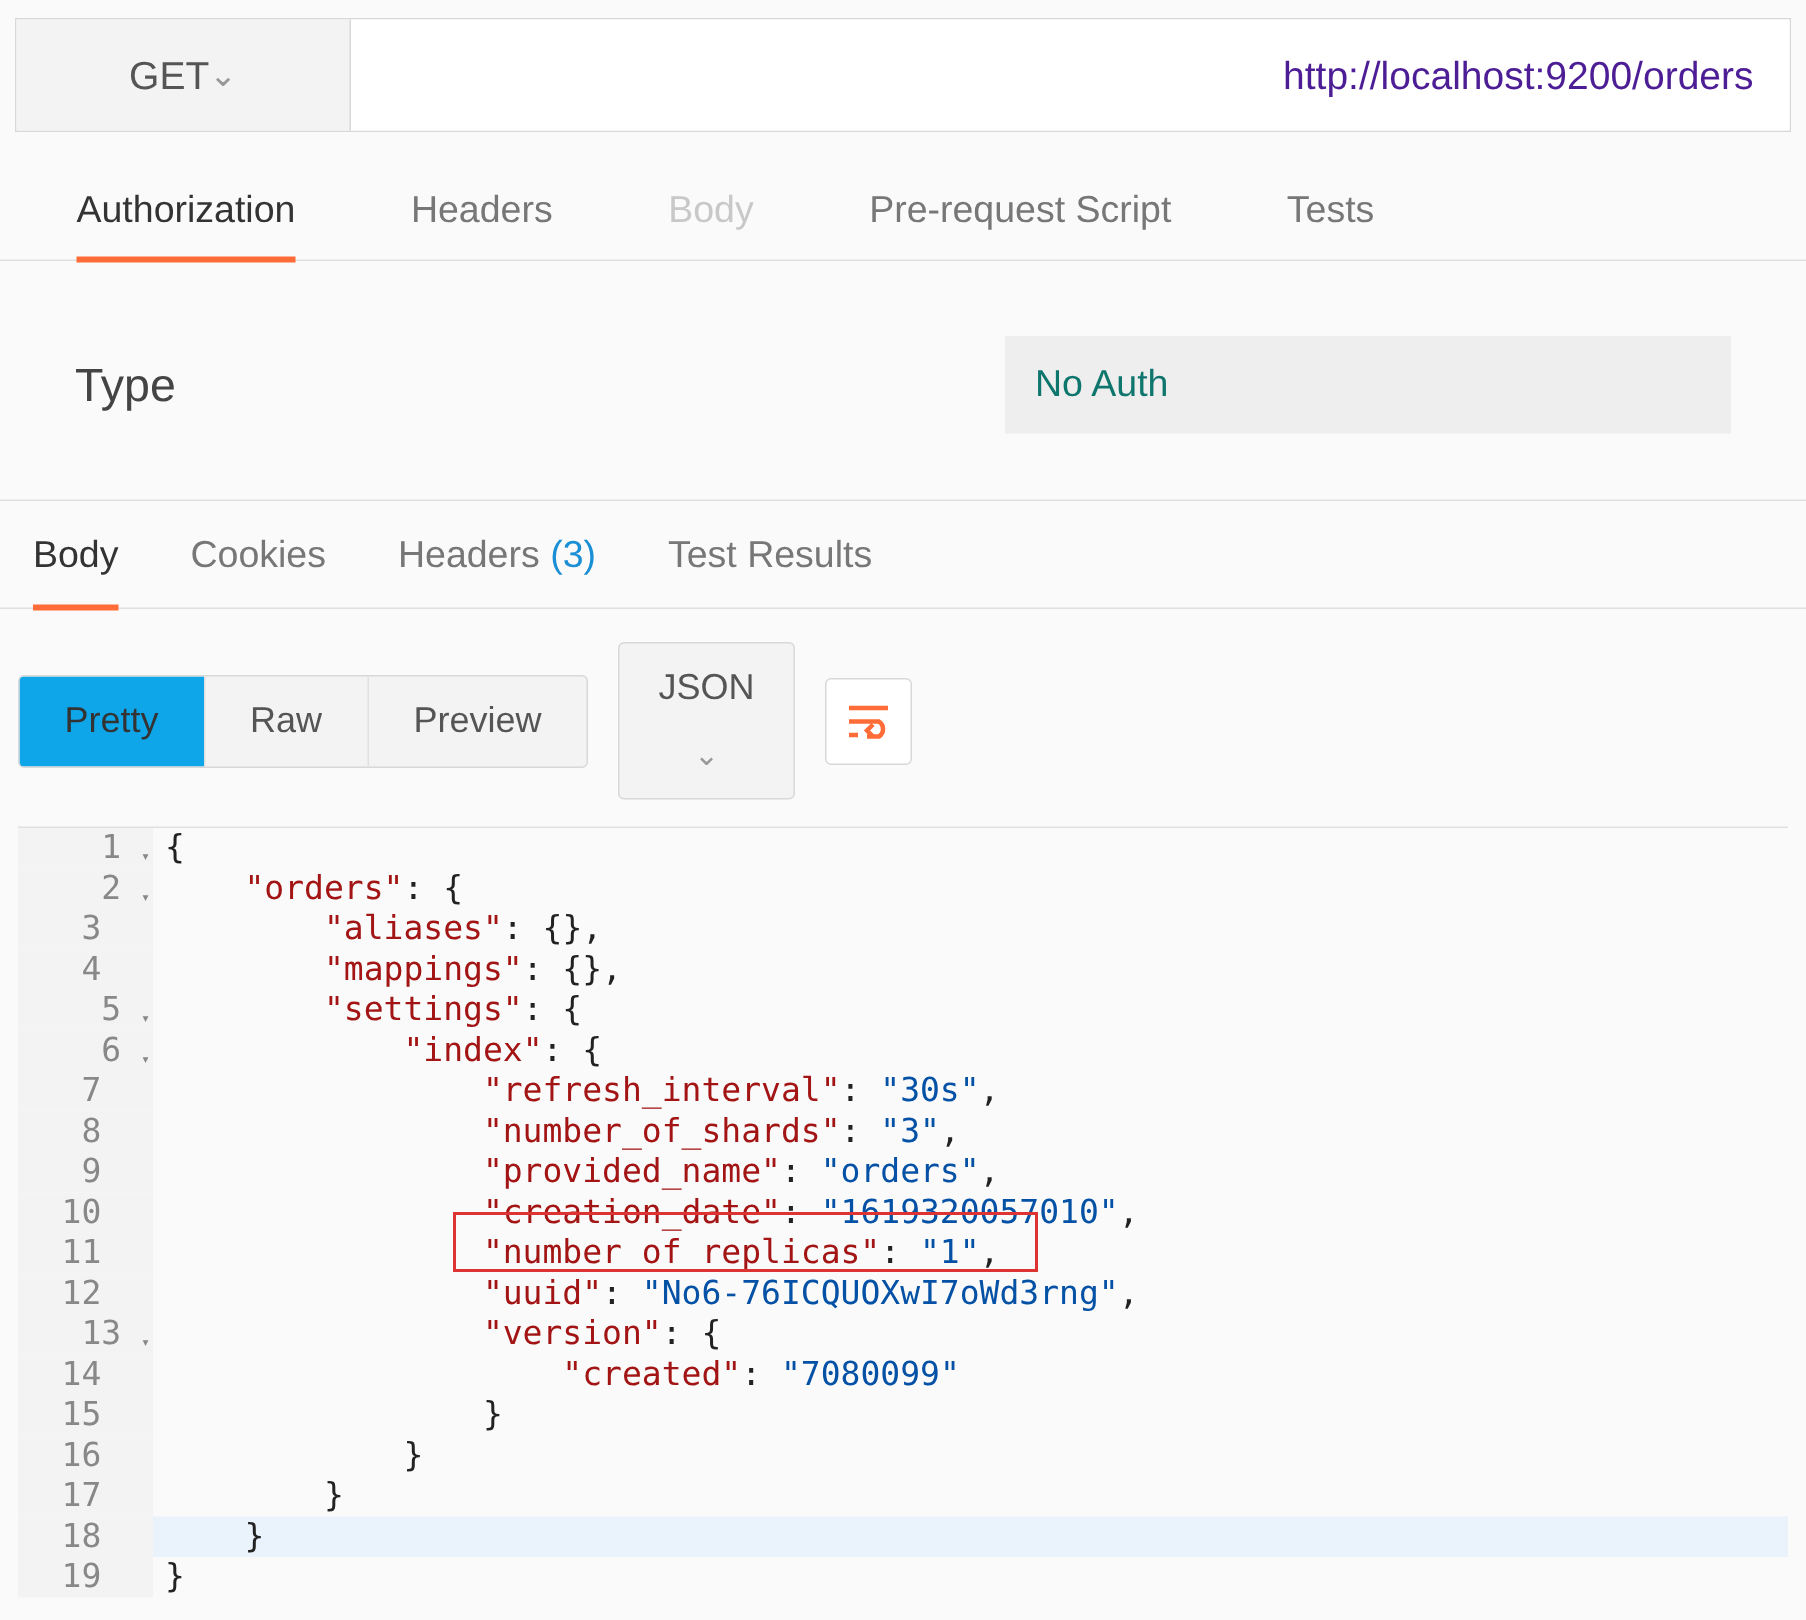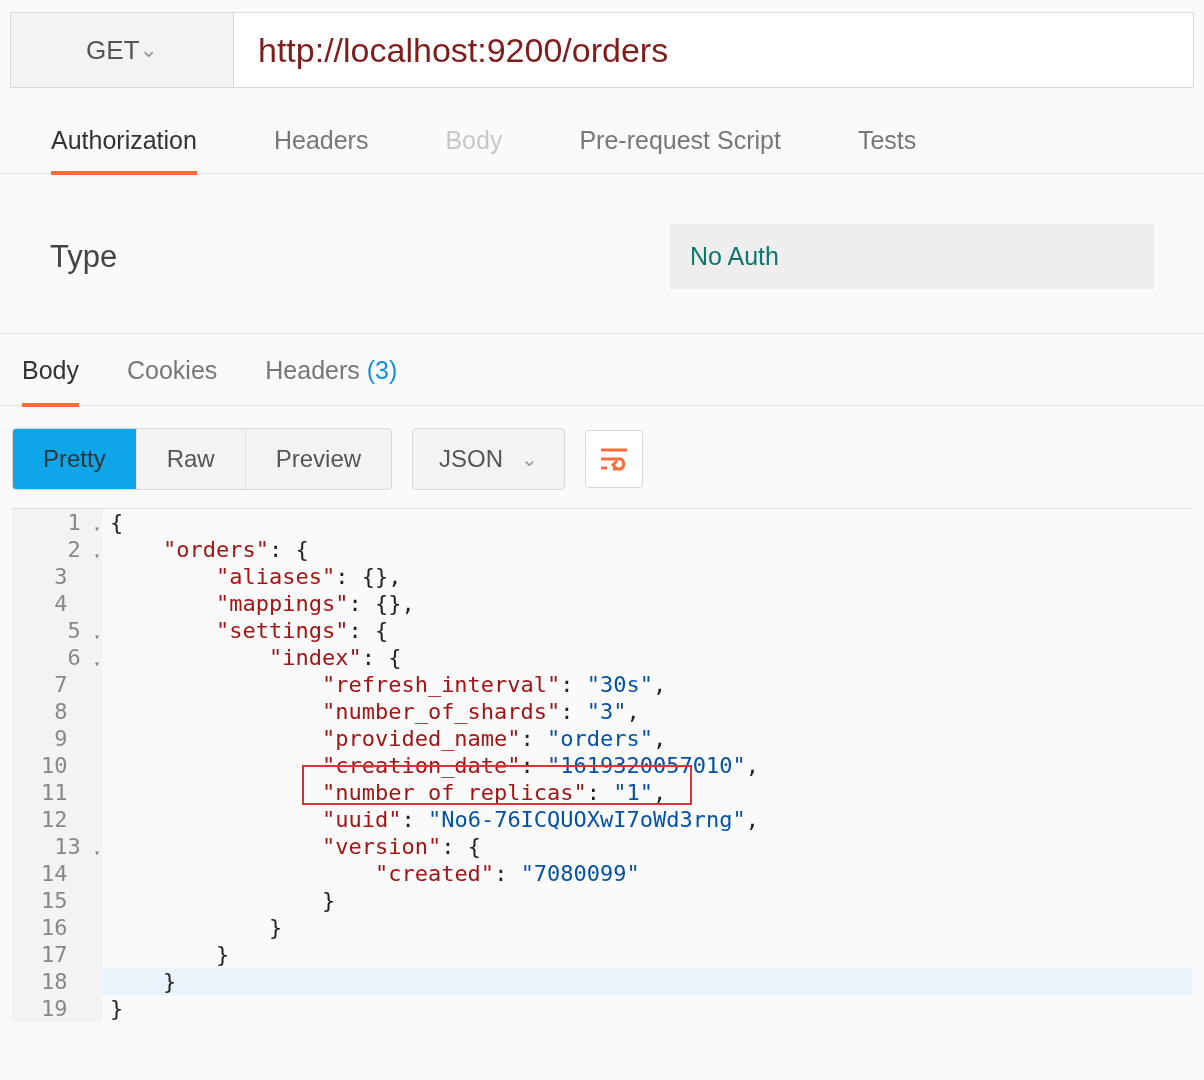--- a/index.html
+++ b/index.html
@@ -1,42 +1,42 @@
 <!DOCTYPE html>
 <html><head>
 <meta charset="utf-8">
 <style>
 * { box-sizing: border-box; margin: 0; padding: 0; }
 body { font-family: -apple-system, "Helvetica Neue", Arial, sans-serif; background: #fafafa; width: 1204px; }
 
 .request-bar { display: flex; margin: 12px 10px 0 10px; border: 1px solid #d8d8d8; background: #fff; }
 .method-select { width: 223px; display: flex; align-items: center; justify-content: center; border-right: 1px solid #d8d8d8; background: #f3f3f3; font-size: 26px; color: #555; cursor: pointer; height: 74px; }
 .method-select .chev { color: #999; font-size: 22px; }
-.url-input { flex: 1; font-size: 34px; color: #7f1d1d; padding: 0 24px; border: none; outline: none; height: 74px; }
+.url-input { flex: 1; font-size: 26px; color: #4c1d95; padding: 0 24px; border: none; outline: none; height: 74px; text-align: right; }
 
 .req-tabs { display: flex; gap: 48px; padding: 0 22px; border-bottom: 1px solid #e0e0e0; margin-top: 24px; }
 .req-tab { font-size: 25px; color: #777; padding: 14px 0 16px 0; cursor: pointer; margin-left: 29px; }
 .req-tab.active { color: #333; border-bottom: 4px solid #ff6c37; margin-bottom: -2px; }
 .req-tab.muted { color: #c8c8c8; }
 
 .auth-panel { display: flex; align-items: center; padding: 50px 50px 44px 50px; border-bottom: 1px solid #e0e0e0; }
 .auth-label { font-size: 31px; color: #444; width: 620px; }
 .auth-value-box { flex: 1; background: #eeeeee; font-size: 25px; color: #0f766e; padding: 18px 20px; }
 
 .resp-tabs { display: flex; gap: 48px; padding: 0 22px; border-bottom: 1px solid #e0e0e0; }
 .resp-tab { font-size: 25px; color: #777; padding: 22px 0 18px 0; cursor: pointer; }
 .resp-tab.active { color: #333; border-bottom: 4px solid #ff6c37; margin-bottom: -2px; }
 .resp-tab .count { color: #1a8fd6; }
 
 .view-row { display: flex; gap: 20px; padding: 22px 12px 18px 12px; align-items: center; }
 .btn-group { display: flex; border: 1px solid #d8d8d8; border-radius: 4px; overflow: hidden; background: #f3f3f3; }
 .btn-group .seg { font-size: 24px; color: #555; padding: 16px 30px; cursor: pointer; }
 .btn-group .seg + .seg { border-left: 1px solid #e0e0e0; }
 .btn-group .seg.active { background: #0ea5e9; color: #333; }
-.format-select { display: flex; align-items: center; gap: 18px; border: 1px solid #d8d8d8; border-radius: 4px; background: #f3f3f3; font-size: 24px; color: #555; padding: 16px 26px; cursor: pointer; }
+.format-select { display: flex; align-items: center; gap: 18px; border: 1px solid #d8d8d8; border-radius: 4px; background: #f3f3f3; font-size: 24px; color: #555; padding: 16px 26px; cursor: pointer; flex-direction: column; }
 .format-select .chev { color: #999; font-size: 20px; }
 .wrap-btn { width: 58px; height: 58px; border: 1px solid #d8d8d8; border-radius: 4px; background: #fff; display: flex; align-items: center; justify-content: center; cursor: pointer; }
 .wrap-btn svg { color: #ff6c37; }
 
 .code-area { margin: 0 12px; border-top: 1px solid #e0e0e0; font-family: "Menlo", "Consolas", monospace; font-size: 22px; }
 .code-line { display: flex; line-height: 27px; }
 .code-line.hl { background: #eaf2fb; }
 .ln { width: 90px; text-align: right; color: #888; padding-right: 8px; background: #f3f3f3; user-select: none; position: relative; white-space: pre; }
 .fold { position: absolute; right: 2px; top: 6px; color: #888; font-size: 10px; }
 .code { padding-left: 8px; white-space: pre; color: #222; position: relative; }
@@ -69,20 +69,21 @@
   <div class="auth-value-box">No Auth</div>
 </div>
 
 <div class="resp-tabs">
   <div class="resp-tab active">Body</div>
   <div class="resp-tab">Cookies</div>
   <div class="resp-tab">
     <span>Headers</span>
     <span class="count">(3)</span>
   </div>
+  <div class="resp-tab">Test Results</div>
 </div>
 
 <div class="view-row">
   <div class="btn-group">
     <div class="seg active">Pretty</div>
     <div class="seg">Raw</div>
     <div class="seg">Preview</div>
   </div>
   <div class="format-select">
     <span>JSON</span>

